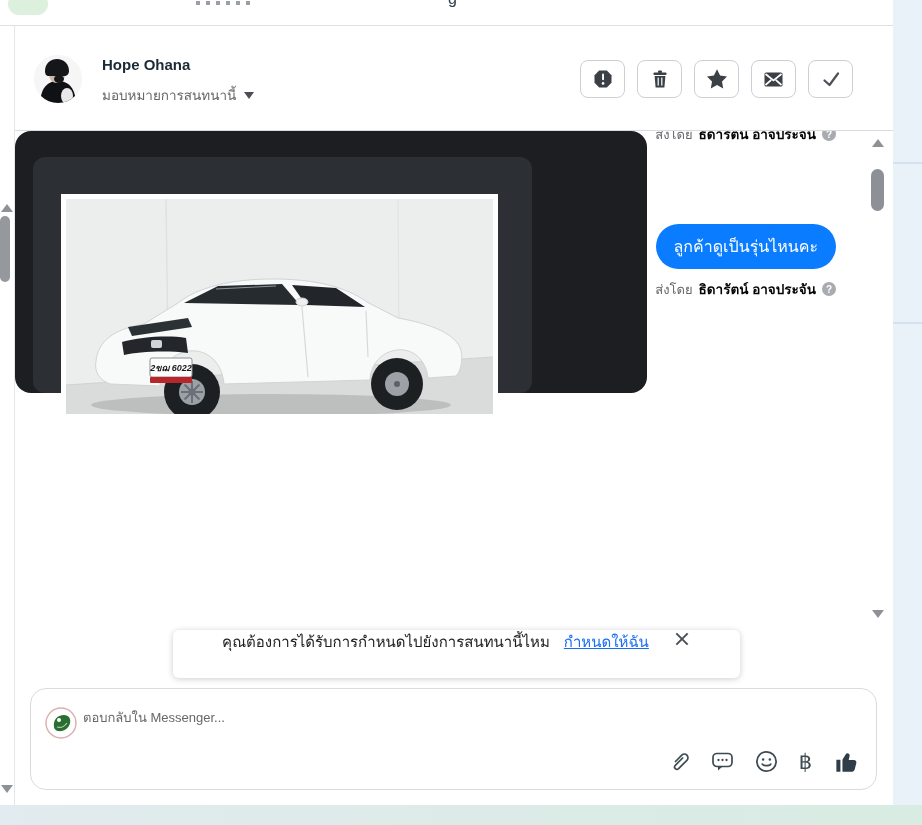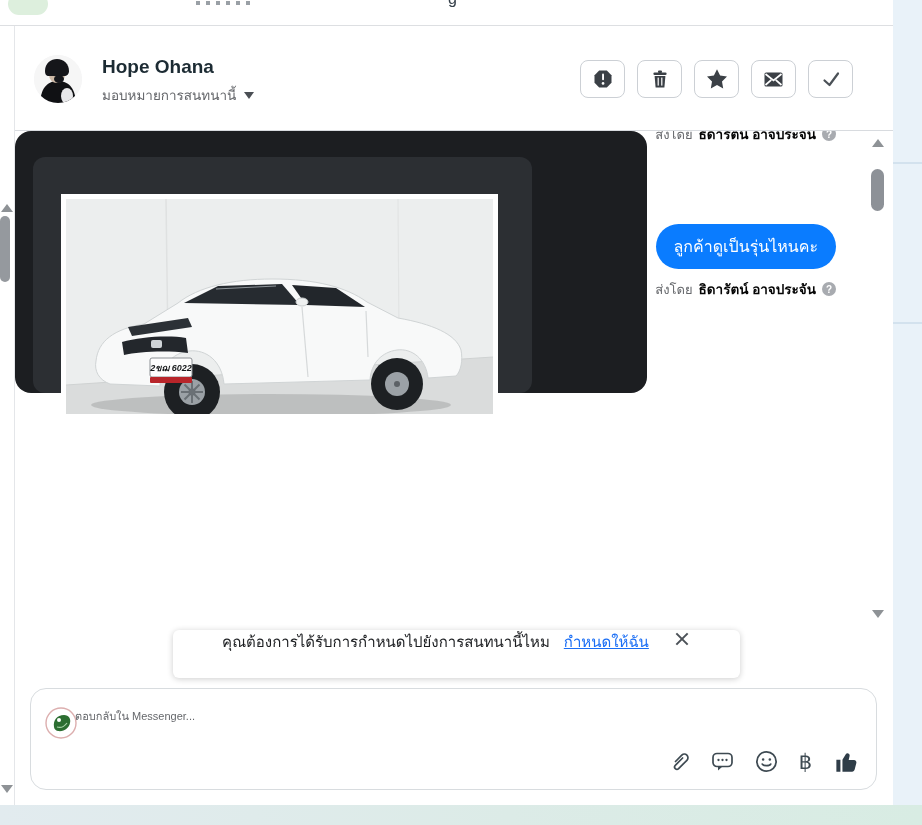--- a/index.html
+++ b/index.html
@@ -25,21 +25,21 @@
   .lscroll-down{left:1px;top:785px;}
 
   
   .right-strip{left:893px;top:0;width:29px;height:805px;background:#e9f2f9;}
   .right-strip .edge{position:absolute;left:0;width:29px;height:2px;background:#d3e2ee;}
   .bottom-band{left:0;top:805px;width:922px;height:20px;
     background:linear-gradient(90deg,#e2ebef 0%,#dcebe7 55%,#d8ece3 100%);}
 
   
   .hdr-avatar{left:34px;top:55px;width:48px;height:48px;border-radius:50%;overflow:hidden;background:#f4f4f5;}
-  .hdr-name{left:102px;top:56px;font-size:19px;font-weight:bold;color:#1c2b33;}
+  .hdr-name{left:102px;top:56px;font-size:15px;font-weight:bold;color:#1c2b33;}
   .assign-drop{left:102px;top:84px;display:flex;align-items:center;gap:8px;cursor:pointer;text-align:right;}
   .assign-drop .lbl{font-size:13.5px;color:#65676b;}
   .caret{width:0;height:0;border-left:5.5px solid transparent;border-right:5.5px solid transparent;border-top:7px solid #4b4f55;}
   .hdr-actions{left:580px;top:60px;display:flex;gap:12px;}
   .act-btn{width:45px;height:38px;background:#fff;border:1px solid #ccd0d5;border-radius:8px;
     display:flex;align-items:center;justify-content:center;cursor:pointer;padding:0;}
   .hdr-border{left:15px;top:130px;width:878px;height:1px;background:#d8dbdf;}
 
   
   .thread{left:15px;top:131px;width:878px;height:497px;overflow:hidden;background:#fff;}
@@ -64,21 +64,21 @@
   .banner .msg{font-size:15px;color:#1c1e21;}
   .banner .link{font-size:15px;font-weight:normal;color:#1a6ef5;text-decoration:underline;margin-left:14px;cursor:pointer;}
   .close-x{position:relative;width:18px;height:18px;margin-left:24px;cursor:pointer;background:none;border:none;padding:0;}
   .close-x::before,.close-x::after{content:"";position:absolute;left:8px;top:1px;width:2px;height:16px;background:#4b5157;}
   .close-x::before{transform:rotate(45deg);}
   .close-x::after{transform:rotate(-45deg);}
 
   
   .composer{left:30px;top:688px;width:845px;height:100px;background:#fff;border:1px solid #d8dcdf;border-radius:16px;}
   .comp-avatar{position:absolute;left:14px;top:18px;width:32px;height:32px;}
-  .comp-input{position:absolute;left:42px;top:20px;width:560px;border:none;outline:none;font-size:11px;color:#1c1e21;
+  .comp-input{position:absolute;left:50px;top:20px;width:560px;border:none;outline:none;font-size:13px;color:#1c1e21;
     font-family:"Liberation Sans","DejaVu Sans",sans-serif;background:transparent;}
   .comp-input::placeholder{color:#65676b;opacity:1;}
   .comp-icons{position:absolute;right:16px;bottom:14px;display:flex;align-items:center;gap:21px;}
   .cicon{background:none;border:none;padding:0;cursor:pointer;display:flex;align-items:center;justify-content:center;}
   .baht{font-size:21px;color:#3e4a52;line-height:22px;}
 
   
   .rscroll-up{left:872px;top:139px;border-bottom-color:#85898e;}
   .rscroll-thumb{left:871px;top:169px;width:13px;height:42px;background:#8d9197;border-radius:7px;}
   .rscroll-down{left:872px;top:610px;border-top-color:#85898e;}

